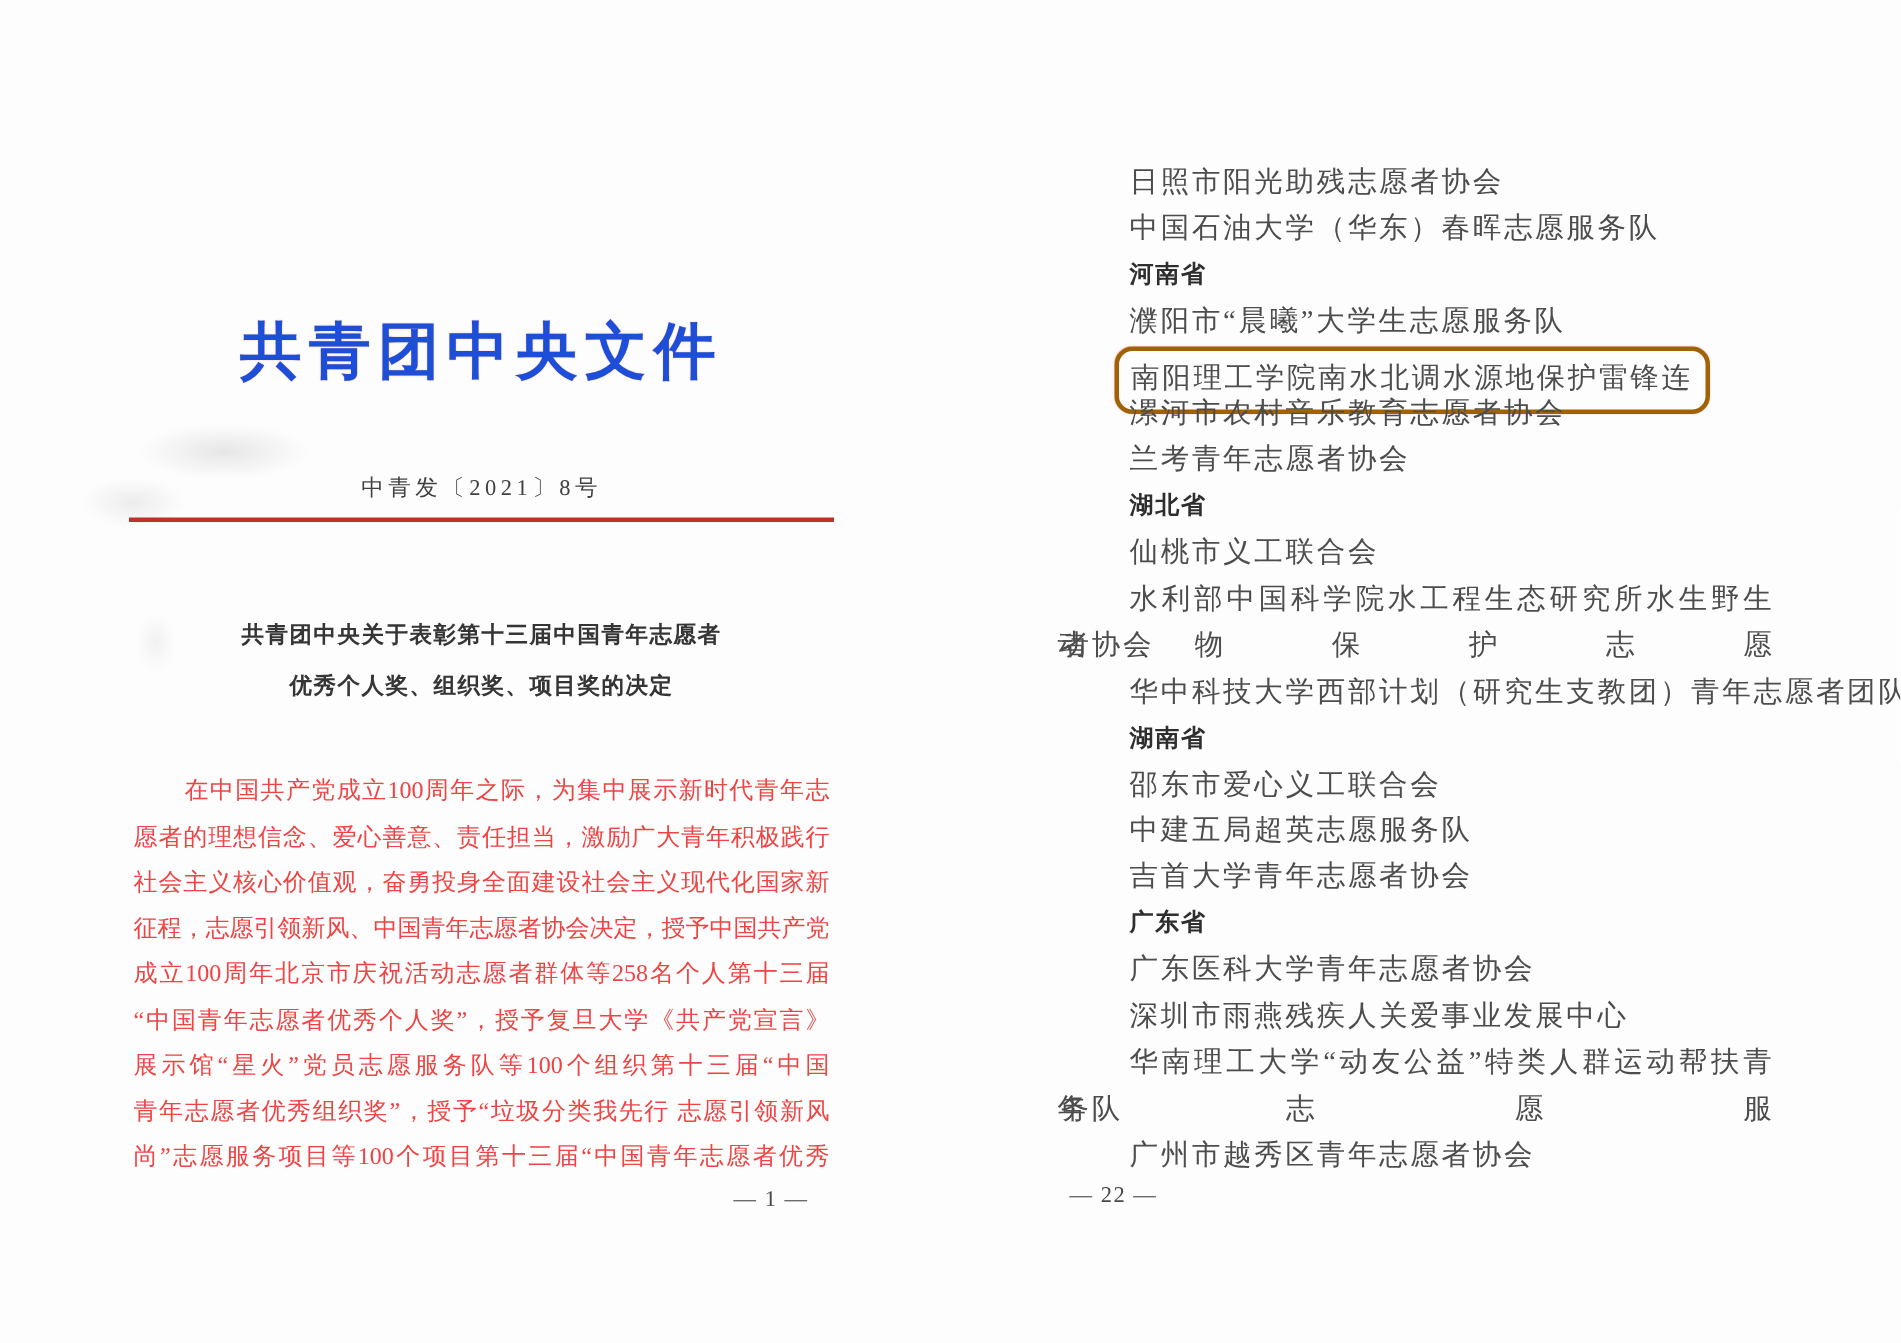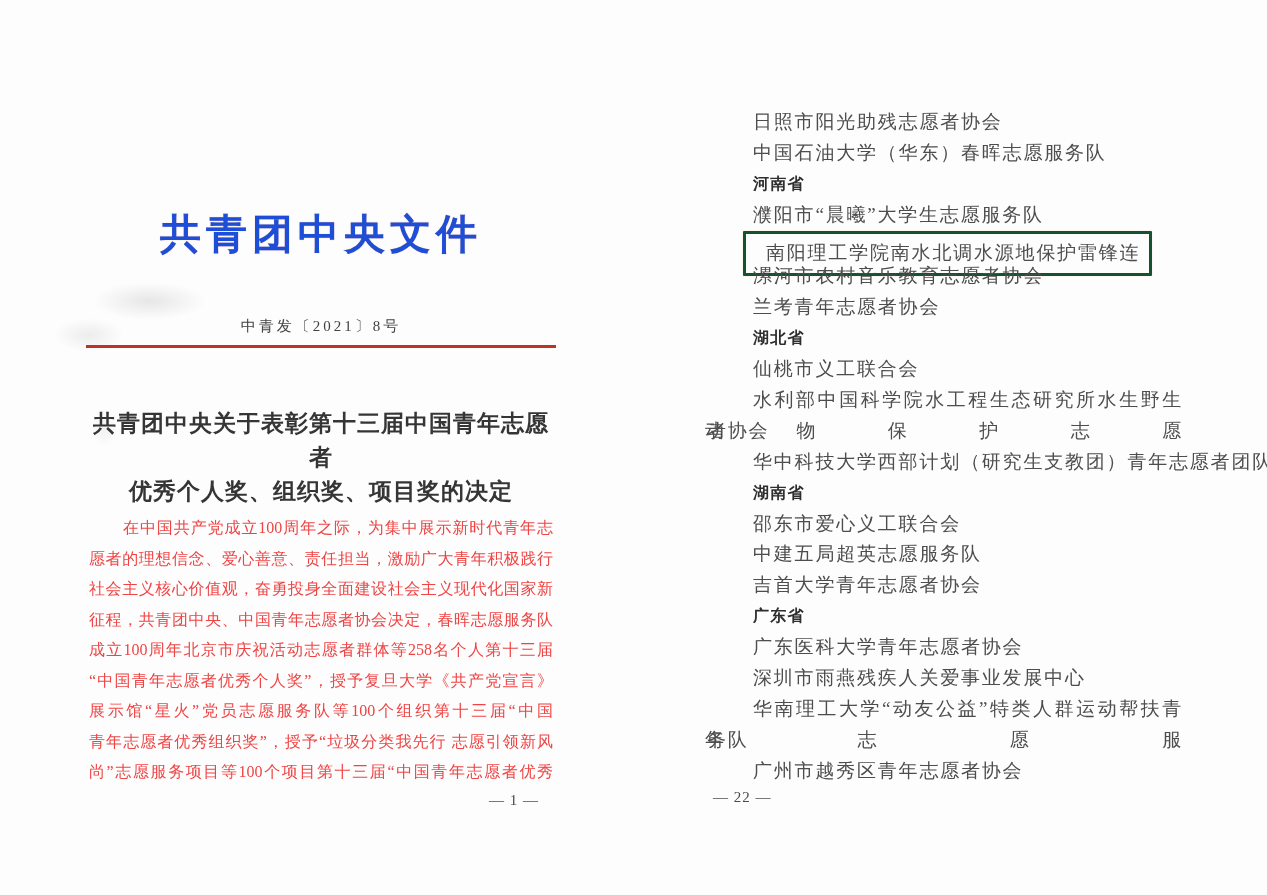--- a/index.html
+++ b/index.html
@@ -21,21 +21,21 @@
   .doc-number{
     position:absolute;left:0;top:315px;width:100%;text-align:center;
     font-size:15px;letter-spacing:3px;color:#414141;line-height:22px;
   }
   .red-rule{
     position:absolute;left:-3px;top:345px;width:470px;height:2.5px;
     background:#bc332a;
   }
   .doc-title{
     position:absolute;left:0;top:407px;width:100%;text-align:center;
-    font-size:23px;font-weight:700;letter-spacing:1px;color:#353535;line-height:34px;
+    font-size:15px;font-weight:700;letter-spacing:1px;color:#353535;line-height:34px;
   }
   .body-text{
     position:absolute;left:0;top:513px;width:464px;color:#ef4444;
     font-size:16px;
   }
   .body-line{height:30.5px;line-height:30.5px;}
   .body-line.indent{text-indent:34px;}
   .stretch{text-align:justify;text-align-last:justify;text-justify:inter-character;}
 
   .page-num{position:absolute;font-size:15px;color:#4a4a4a;letter-spacing:1px;white-space:nowrap;}
@@ -49,22 +49,22 @@
     color:#4d4d4d;white-space:nowrap;
   }
   .rline.stretch{white-space:normal;}
   .rline.entry{text-indent:48px;}
   .rline.cont{text-indent:2px;}
   .rline.province{
     text-indent:48px;font-size:16px;font-weight:700;color:#2e2e2e;letter-spacing:1.2px;
   }
   .hbox{
     display:inline-block;text-indent:0;
-    border:3px solid #14532d;border-radius:1px;
-    padding:4px 9px 5px 20px;margin-left:-10px;
+    border:3px solid #a16207;border-radius:12px;
+    padding:4px 9px 5px 8px;margin-left:-10px;
     box-shadow:0 0 1px rgba(218,71,43,.4);
   }
 
   
   .smudge{position:absolute;pointer-events:none;}
   .s1{left:3px;top:282px;width:115px;height:38px;
       background:radial-gradient(ellipse at center,rgba(150,150,150,.22),rgba(150,150,150,0) 70%);}
   .s2{left:-35px;top:318px;width:70px;height:34px;
       background:radial-gradient(ellipse at center,rgba(160,160,160,.18),rgba(160,160,160,0) 70%);}
   .s3{left:2px;top:408px;width:26px;height:40px;
@@ -88,21 +88,21 @@
 
     <div class="doc-title">
       <div>共青团中央关于表彰第十三届中国青年志愿者</div>
       <div>优秀个人奖、组织奖、项目奖的决定</div>
     </div>
 
     <div class="body-text" id="left-body">
         <div class="body-line stretch indent">在中国共产党成立100周年之际，为集中展示新时代青年志</div>
         <div class="body-line stretch">愿者的理想信念、爱心善意、责任担当，激励广大青年积极践行</div>
         <div class="body-line stretch">社会主义核心价值观，奋勇投身全面建设社会主义现代化国家新</div>
-        <div class="body-line stretch">征程，共青团中央、中国青年志愿者协会决定，春晖志愿服务队</div>
+        <div class="body-line stretch">征程，志愿引领新风、中国青年志愿者协会决定，授予中国共产党</div>
         <div class="body-line stretch">成立100周年北京市庆祝活动志愿者群体等258名个人第十三届</div>
         <div class="body-line stretch">“中国青年志愿者优秀个人奖”，授予复旦大学《共产党宣言》</div>
         <div class="body-line stretch">展示馆“星火”党员志愿服务队等100个组织第十三届“中国</div>
         <div class="body-line stretch">青年志愿者优秀组织奖”，授予“垃圾分类我先行 志愿引领新风</div>
         <div class="body-line stretch">尚”志愿服务项目等100个项目第十三届“中国青年志愿者优秀</div>
       </div>
 
     <div class="page-num page-num-left">— 1 —</div>
   </div>
 

